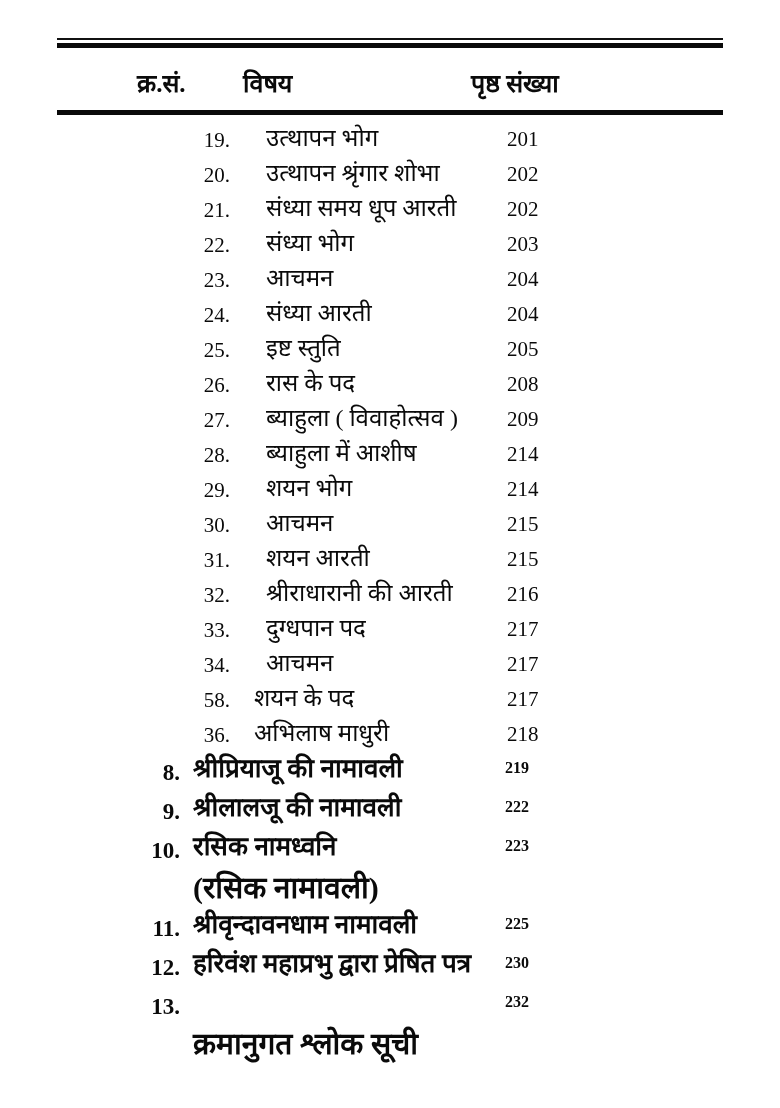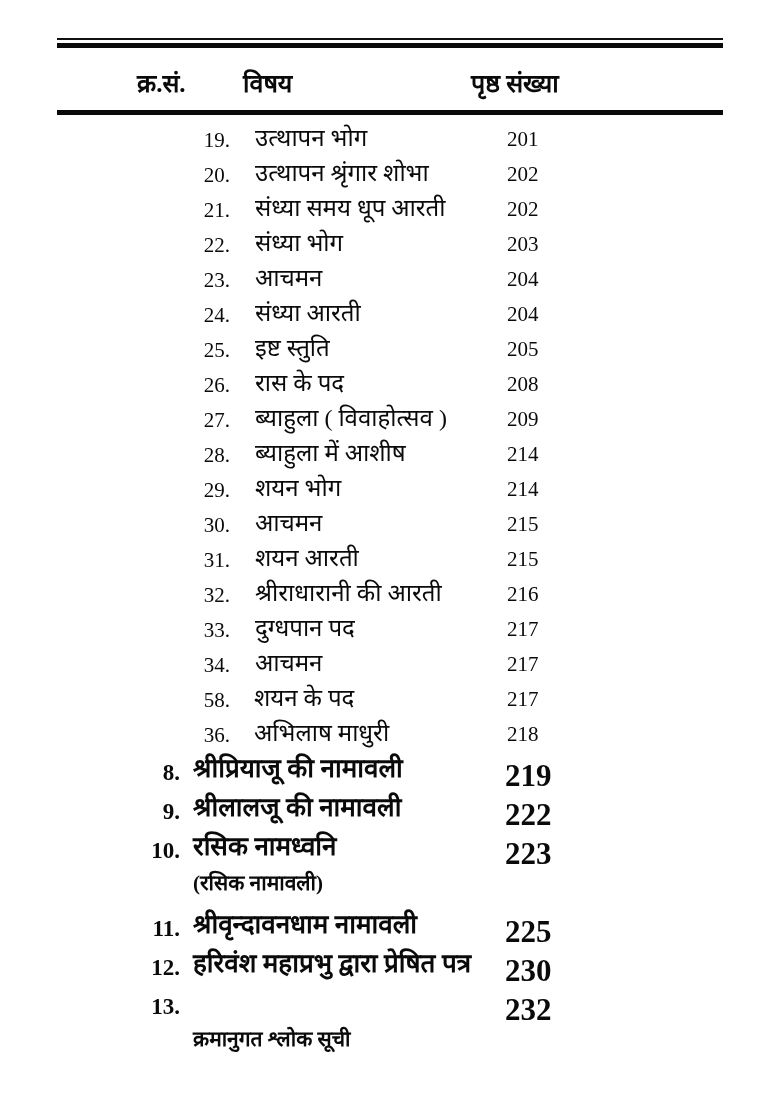--- a/index.html
+++ b/index.html
@@ -91,21 +91,21 @@
   }
 
   
   .sub-num {
     right: 550px;
     top: 4px;
     font-size: 21px;
     text-align: right;
   }
   .sub-title {
-    left: 255px;
+    left: 266px;
     top: 0px;
     font-size: 24px;
   }
   .sub-title.indent2 { left: 254px; }
   .sub-page {
     left: 507px;
     top: 3px;
     font-size: 21px;
   }
 
@@ -119,27 +119,27 @@
   }
   .main-title {
     left: 193px;
     top: 0px;
     font-size: 26px;
     font-weight: bold;
   }
   .main-page {
     left: 505px;
     top: 4px;
-    font-size: 31px;
+    font-size: 16px;
     font-weight: bold;
   }
   .cont-title {
     left: 193px;
     top: 0px;
-    font-size: 21px;
+    font-size: 30px;
     font-weight: bold;
   }
 </style>
 </head>
 <body>
 
 <div class="page">
 
   <div class="rules-top">
     <div class="rule-thin"></div>

